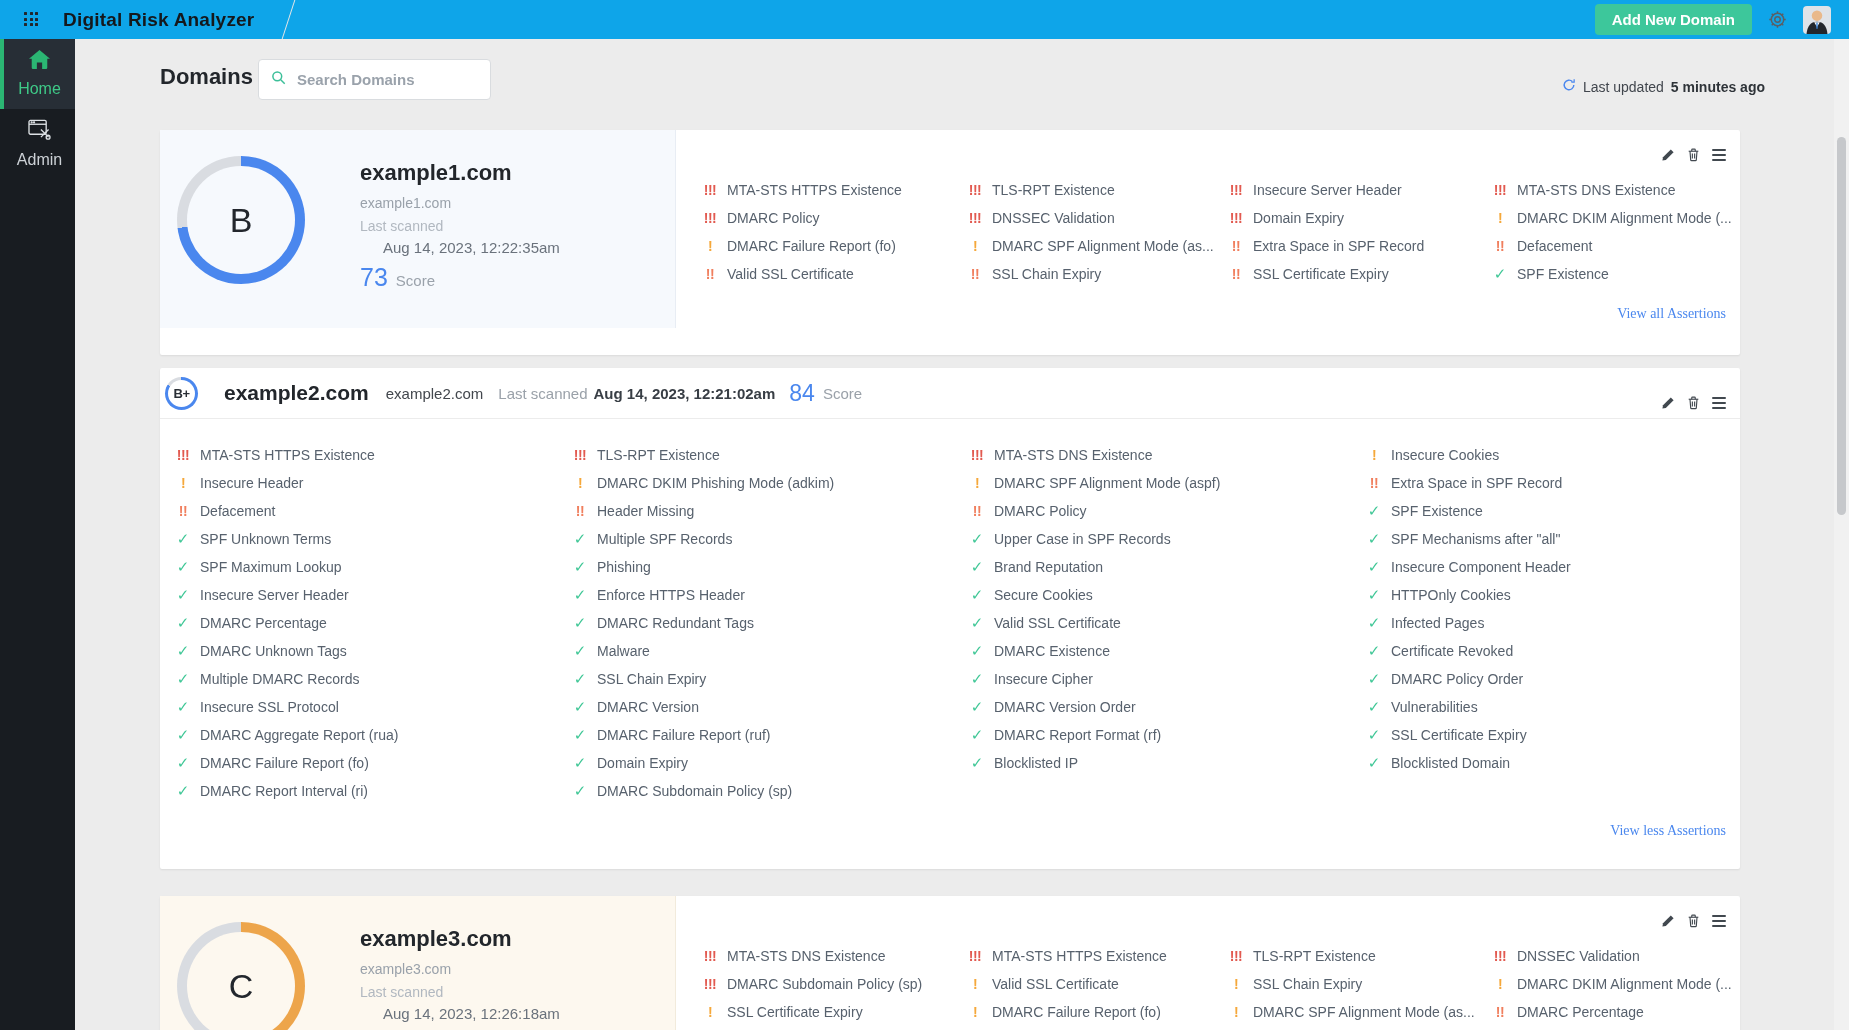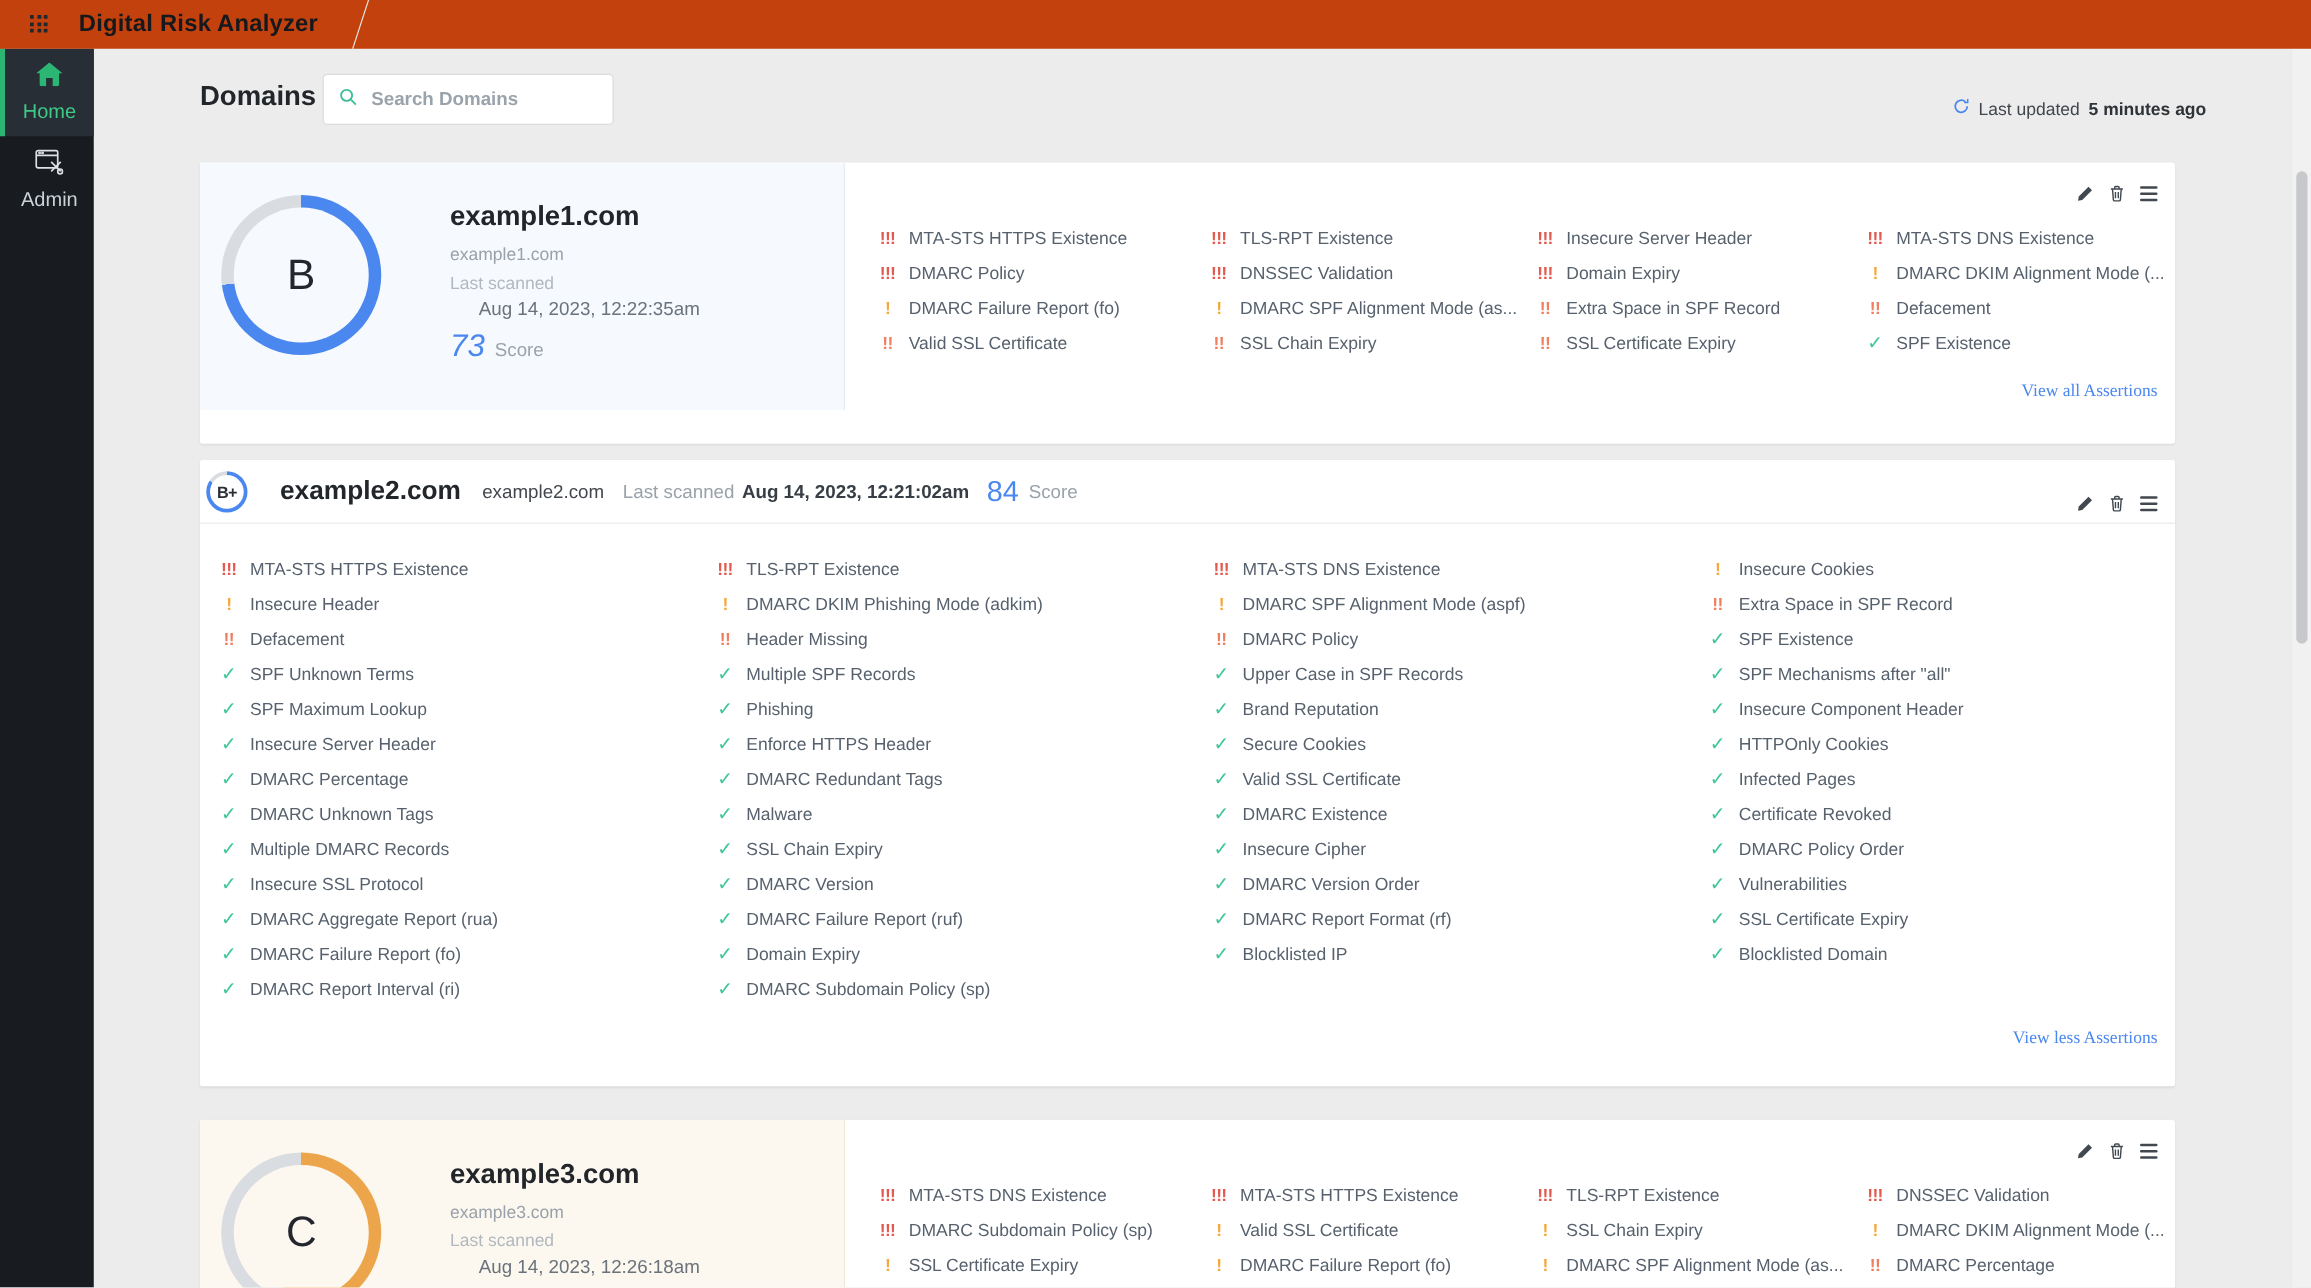--- a/index.html
+++ b/index.html
@@ -2,21 +2,21 @@
 <html><head>
 <meta charset="utf-8">
 <style>
   html,body{margin:0;padding:0;}
   body{
     width:1849px;height:1030px;overflow:hidden;position:relative;
     background:#ececec;font-family:"Liberation Sans", sans-serif;
     -webkit-font-smoothing:antialiased;
   }
   
-  #topbar{position:absolute;left:0;top:0;width:1849px;height:39px;background:#c2410c;display:flex;align-items:center;z-index:20;}
+  #topbar{position:absolute;left:0;top:0;width:1849px;height:39px;background:#0ea5e9;display:flex;align-items:center;z-index:20;}
   #grid-icon{margin-left:24px;width:15px;height:15px;display:grid;grid-template-columns:repeat(3,3px);grid-template-rows:repeat(3,3px);gap:2.5px;cursor:pointer;}
   #grid-icon i{background:#23272c;border-radius:0.5px;}
   #app-title{margin-left:24px;font-size:19px;font-weight:700;color:#15181c;letter-spacing:.2px;}
   #diag{margin-left:34px;width:1px;height:39px;background:#e6e6e6;transform:skewX(-18deg);}
   #topbar-right{margin-left:auto;display:flex;align-items:center;gap:15px;padding-right:18px;}
   #add-domain-btn{background:#3dc79b;color:#fff;border:none;border-radius:4px;font-family:inherit;font-size:15px;font-weight:700;padding:7px 17px;cursor:pointer;}
   .tb-icon{display:flex;align-items:center;cursor:pointer;}
   #avatar{width:28px;height:28px;border-radius:4px;overflow:hidden;flex:none;}
   
   #sidebar{position:absolute;left:0;top:39px;width:75px;height:991px;background:#181c21;z-index:15;}
@@ -35,21 +35,21 @@
   .card{position:absolute;left:160px;width:1580px;background:#fff;box-shadow:0 1px 2px rgba(0,0,0,.08);border-radius:2px;}
   .panel{position:absolute;left:0;top:0;width:516px;height:198px;box-sizing:border-box;}
   .bigring{position:absolute;left:17px;top:26px;width:128px;height:128px;border-radius:50%;}
   .bigring-in{position:absolute;inset:10px;border-radius:50%;display:flex;align-items:center;justify-content:center;font-size:34px;color:#23272d;}
   .info{position:absolute;left:200px;top:30px;}
   .info .nm{font-size:22px;font-weight:700;color:#22262b;}
   .info .sub{margin-top:9px;font-size:14px;color:#99a1aa;}
   .info .lsl{margin-top:7px;font-size:14px;color:#b1b8c0;}
   .info .lsd{margin-top:5px;font-size:15px;color:#6a727c;margin-left:23px;}
   .info .scr{margin-top:7px;display:flex;align-items:baseline;}
-  .info .scr .num{font-size:25px;color:#4a87ee;font-style:italic;}
+  .info .scr .num{font-size:25px;color:#4a87ee;}
   .info .scr .slb{font-size:15px;color:#9aa2ab;margin-left:8px;}
   .cardicons{position:absolute;right:14px;display:flex;gap:12px;align-items:center;}
   .cardicons span{display:flex;cursor:pointer;}
   .burger{display:flex;flex-direction:column;gap:3px;}
   .burger i{width:14px;height:2px;background:#41484f;border-radius:1px;}
   .assert-col{position:absolute;}
   .aitem{height:28px;display:flex;align-items:center;}
   .aitem .sev{width:20px;text-align:center;font-weight:700;font-size:14px;letter-spacing:-0.5px;flex:none;}
   .aitem .sev.p{font-weight:400;font-size:15px;letter-spacing:0;}
   .aitem .lbl{margin-left:7px;font-size:14px;color:#57616d;white-space:nowrap;}
@@ -77,20 +77,39 @@
       <i></i>
       <i></i>
       <i></i>
       <i></i>
       <i></i>
       <i></i>
       <i></i>
   </div>
   <div id="app-title">Digital Risk Analyzer</div>
   <div id="diag"></div>
+  <div id="topbar-right">
+    <button id="add-domain-btn">Add New Domain</button>
+    <span class="tb-icon">
+      <svg width="21" height="21" viewBox="0 0 24 24" fill="none" stroke="#5a5f66" stroke-width="1.7">
+        <circle cx="12" cy="12" r="3.1"></circle>
+        <path d="M12 2.6v3M12 18.4v3M2.6 12h3M18.4 12h3M5.4 5.4l2.1 2.1M16.5 16.5l2.1 2.1M18.6 5.4l-2.1 2.1M7.5 16.5l-2.1 2.1"></path>
+        <circle cx="12" cy="12" r="7.1"></circle>
+      </svg>
+    </span>
+    <span id="avatar">
+      <svg width="28" height="28" viewBox="0 0 32 32">
+        <rect width="32" height="32" fill="#dfe3e8"></rect>
+        <circle cx="16" cy="11" r="6" fill="#e9b98b"></circle>
+        <path d="M16 18c-7.5 0-11 5-12 14h24c-1-9-4.5-14-12-14z" fill="#22262c"></path>
+        <path d="M12.8 18.5l3.2 5.5 3.2-5.5z" fill="#fff"></path>
+        <rect x="15.2" y="19" width="1.6" height="7" fill="#3b82d6"></rect>
+      </svg>
+    </span>
+  </div>
 </div>
 
 <div id="sidebar">
   <div class="side-item active">
     <span>
       <svg width="21" height="19" viewBox="0 0 20 18">
         <path fill="#2bb673" d="M10 0l10 8.2h-2.6v8.6a1.2 1.2 0 0 1-1.2 1.2h-3.7v-6.2H7.5V18H3.8a1.2 1.2 0 0 1-1.2-1.2V8.2H0z"></path>
       </svg>
     </span>
     <span class="slabel">Home</span>

